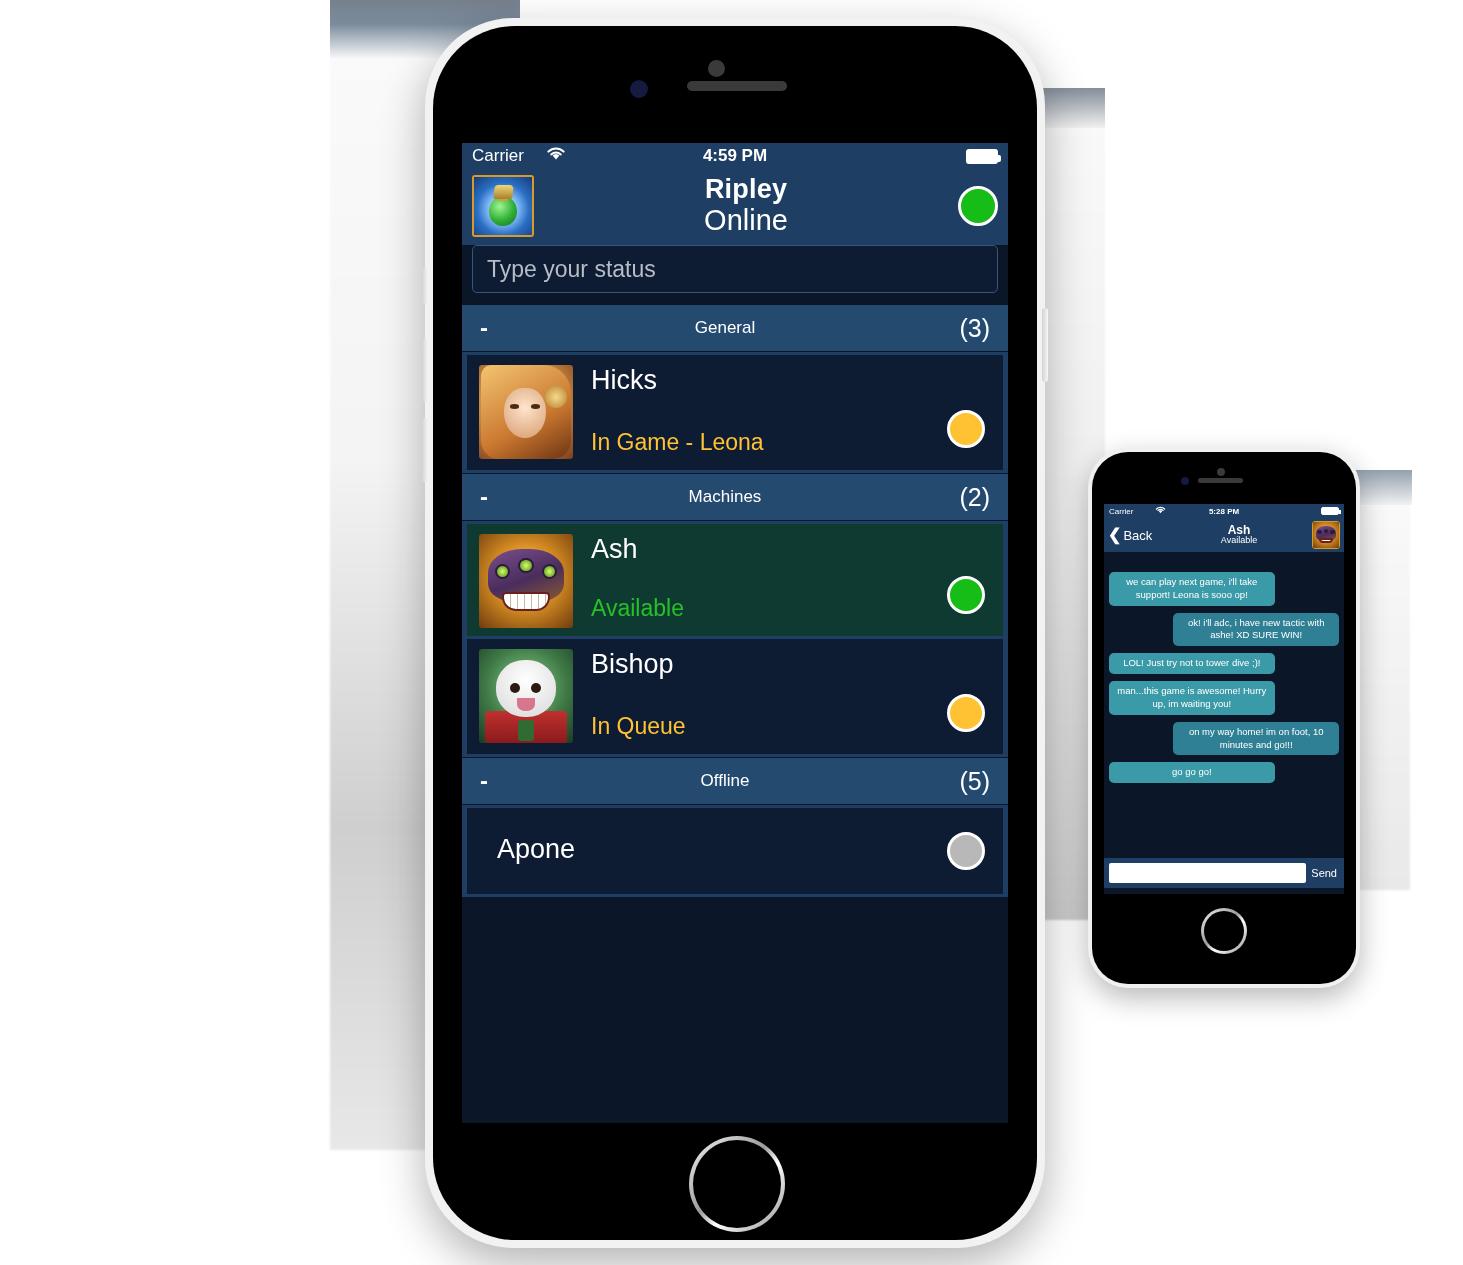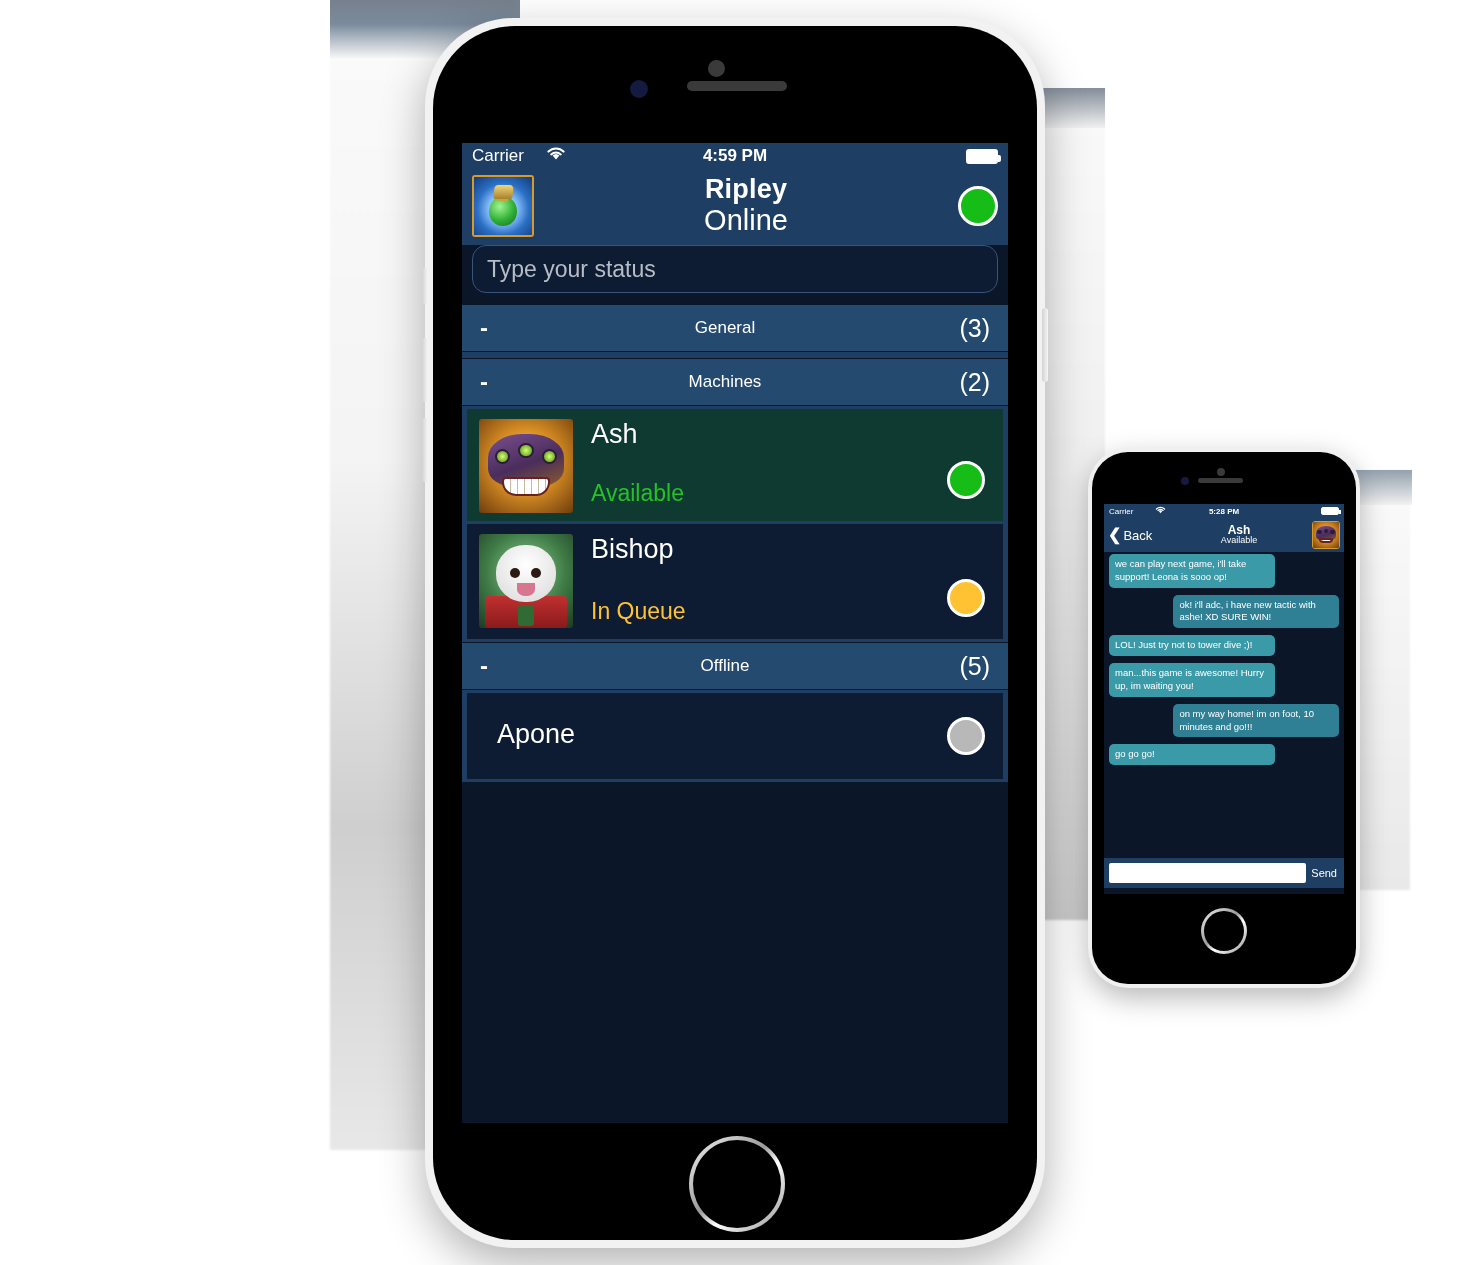--- a/index.html
+++ b/index.html
@@ -97,21 +97,21 @@
   .hdr-name { font-size:27px; font-weight:bold; letter-spacing:.2px; }
   .hdr-status { font-size:29px; font-weight:400; margin-top:-1px; }
   .dot { border-radius:50%; border:3px solid #fff; flex:0 0 auto; }
   .dot-hdr { width:40px; height:40px; }
   .dot-row { width:38px; height:38px; border-width:3px; }
   .dot-green { background:#16bd16; }
   .dot-amber { background:#ffc233; }
   .dot-grey  { background:#b8b8b8; }
 
   .statusfield { margin:0 10px 8px 10px; height:48px; background:#0d1b33; border:1px solid #37557a;
-     border-radius:14px; display:flex; align-items:center; padding:0 14px; }
+     border-radius:5px; display:flex; align-items:center; padding:0 14px; }
   .statusfield span { color:#b7bdc6; font-size:23px; }
   .hdr-underline { height:3px; background:#0b1628; }
 
   
   .list { background:#1e3f63; }
   .group-head { display:flex; align-items:center; background:#254a70; color:#fff; height:48px;
      padding:0 18px; border-top:1px solid #0b1628; border-bottom:1px solid #0b1628;}
   .gh-toggle { width:40px; font-size:24px; font-weight:bold; text-align:left; }
   .gh-title { flex:1; text-align:center; font-size:17px; }
   .gh-count { width:60px; text-align:right; font-size:25px; }
@@ -133,21 +133,21 @@
   .row.simple .row-dot { align-items:center; padding:0 18px 0 0; }
 
   
   .sm-header { background:#1e3f63; height:34px; display:flex; align-items:center; padding:0 4px; }
   .sm-back { color:#fff; font-size:13px; display:flex; align-items:center; gap:2px; width:58px;}
   .sm-chev { font-size:16px; line-height:1; font-weight:bold; }
   .sm-hdr-center { flex:1; text-align:center; color:#fff; }
   .sm-hdr-name { font-size:12px; font-weight:bold; line-height:1.05; }
   .sm-hdr-sub { font-size:9px; line-height:1.1; }
   .av-sm { width:28px; height:28px; border-width:1px; }
-  .chat { background:#0b1628; padding:2px 5px 4px 5px; height:306px; }
+  .chat { background:#0b1628; padding:20px 5px 4px 5px; height:306px;text-align:center; }
   .bubble { max-width:72%; padding:4px 6px; border-radius:5px; color:#fff; font-size:9.5px;
             line-height:1.35; margin-bottom:7px; position:relative; }
   .b-them { background:#3b9aa8; }
   .b-me   { background:#2f7f95; margin-left:auto; }
   .composer { background:#1e3f63; height:30px; display:flex; align-items:center; gap:5px; padding:0 5px; }
   .composer .field { flex:1; height:20px; background:#fff; border-radius:2px; }
   .composer .send { color:#fff; font-size:11px; padding-right:2px;}
 
   
   .art { width:100%; height:100%; position:relative; }
@@ -276,20 +276,38 @@
       </div>
       <div class="hdr-underline"></div>
 
       <div class="list" id="friend-list">
           <div class="group-head">
             <div class="gh-toggle">-</div>
             <div class="gh-title">General</div>
             <div class="gh-count">(3)</div>
           </div>
           <div class="rows-wrap">
+            <div class="row">
+              <div class="row-av">
+                <div class="art art-leona">
+                  <div class="hair"></div>
+                  <div class="face"></div>
+                  <div class="eye l"></div>
+                  <div class="eye r"></div>
+                  <div class="gear"></div>
+                </div>
+              </div>
+              <div class="row-txt">
+                <div class="row-name">Hicks</div>
+                <div class="row-sub sub-amber">In Game - Leona</div>
+              </div>
+              <div class="row-dot">
+                <span class="dot dot-row dot-amber"></span>
+              </div>
+            </div>
           </div>
           <div class="group-head">
             <div class="gh-toggle">-</div>
             <div class="gh-title">Machines</div>
             <div class="gh-count">(2)</div>
           </div>
           <div class="rows-wrap">
             <div class="row selected">
               <div class="row-av">
                 <div class="art art-ash">

